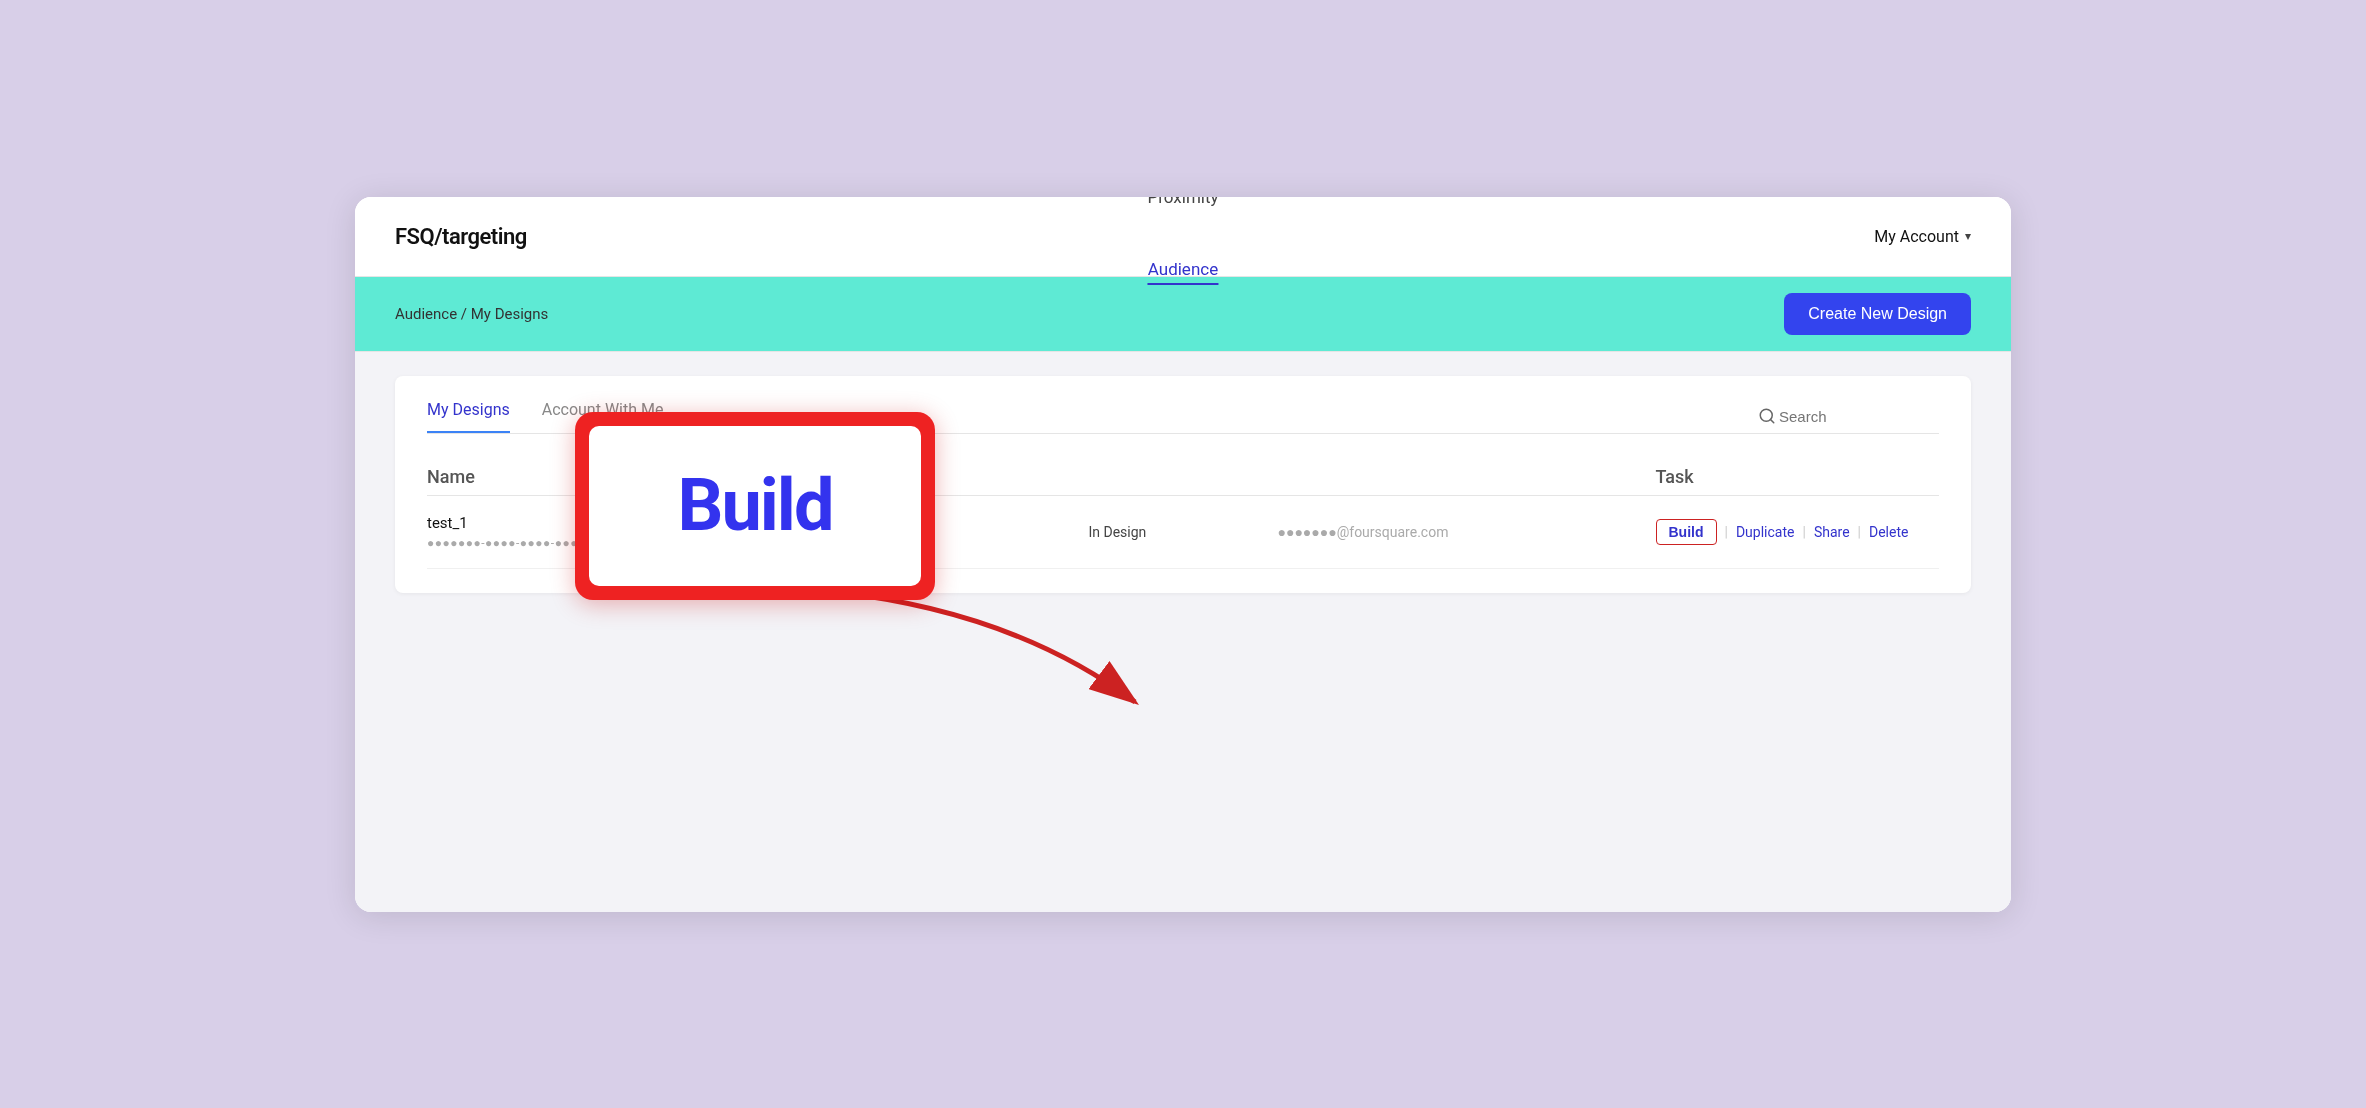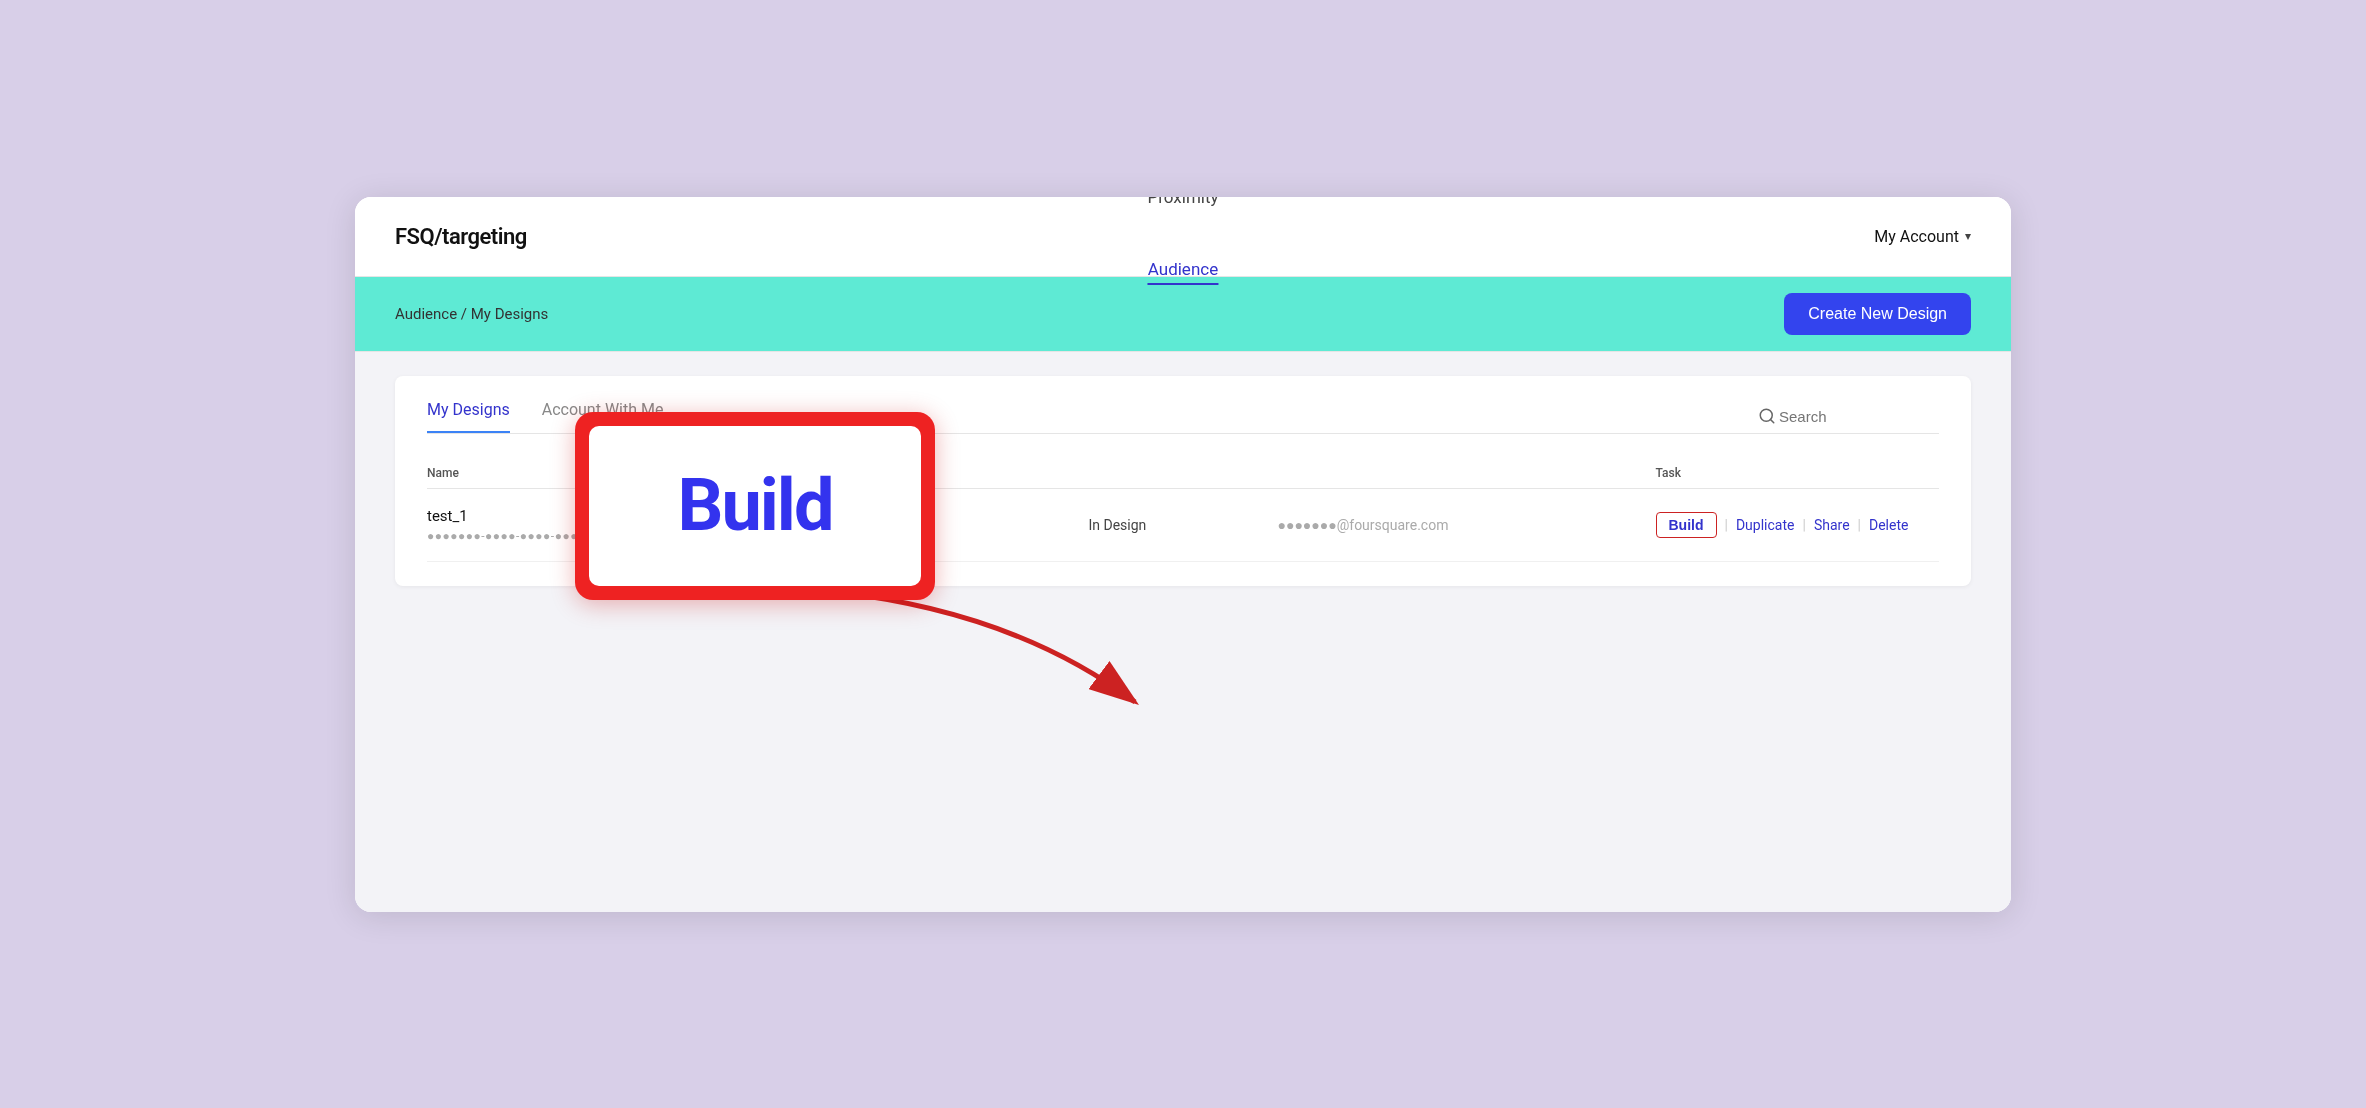--- a/index.html
+++ b/index.html
@@ -169,21 +169,21 @@
       color: #999;
       width: 160px;
       background: transparent;
     }
 
     
     .table-header {
       display: grid;
       grid-template-columns: 2fr 1.5fr 1fr 2fr 1.5fr;
       padding: 8px 0;
-      font-size: 12px;
+      font-size: 18px;
       color: #555;
       border-bottom: 1px solid #e5e5e5;
       font-weight: 500;
     }
 
     .table-row {
       display: grid;
       grid-template-columns: 2fr 1.5fr 1fr 2fr 1.5fr;
       padding: 18px 0;
       border-bottom: 1px solid #f0f0f0;

